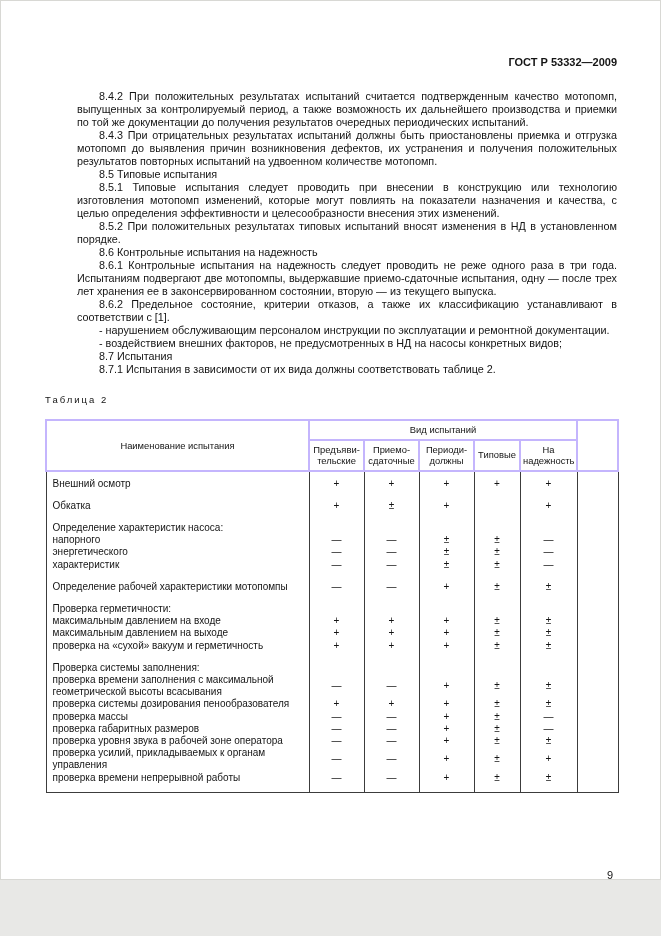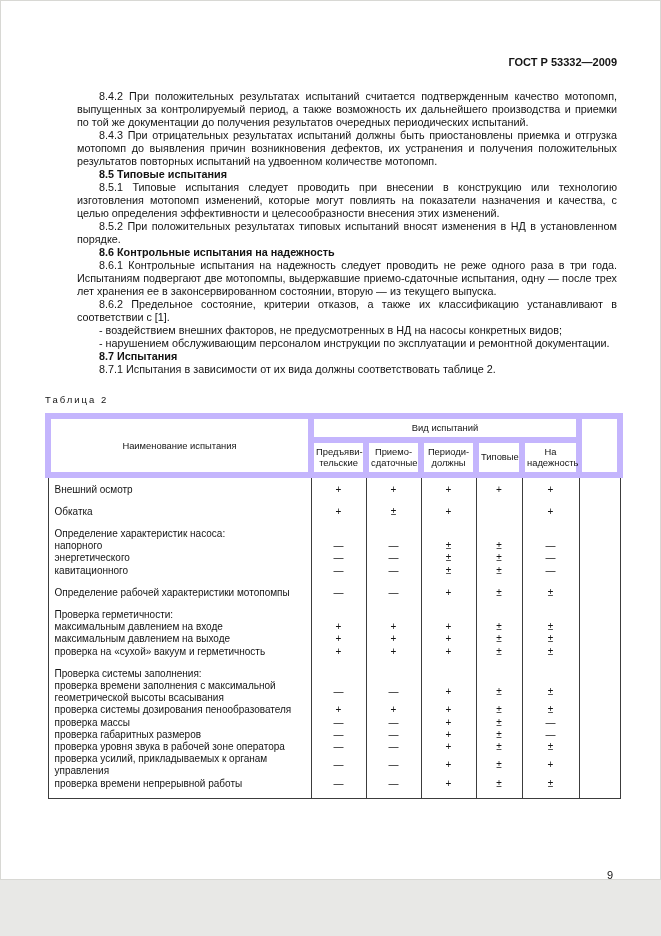--- a/index.html
+++ b/index.html
@@ -24,37 +24,37 @@
     font-size: 11px;
     margin-bottom: 22px;
   }
   .body-text {
     font-size: 10.8px;
     line-height: 13px;
     text-align: justify;
     margin-left: 32px;
   }
   .para { text-indent: 22px; }
-  .para.bold { font-weight: bold; }
+  .para.bold { font-weight: normal; }
 
   .table-caption {
     margin-top: 18px;
-    margin-bottom: 8px;
+    margin-bottom: 14px;
     font-size: 9.5px;
     letter-spacing: 2px;
   }
 
   table.t {
     border-collapse: collapse;
     table-layout: fixed;
     width: 572px;
     border: 1px solid #3c3c3c;
   }
   table.t th {
-    border: 6px solid #c4b5fd;
+    border: 2px solid #c4b5fd;
     font-weight: normal;
     font-size: 9.4px;
     line-height: 11.5px;
     padding: 3px 2px;
     text-align: center;
     vertical-align: middle;
   }
   table.t th.subhead { white-space: pre-line; }
   table.t tbody td {
     border-left: 1px solid #3c3c3c;
@@ -100,23 +100,23 @@
 
       <div class="para">8.5.2 При положительных результатах типовых испытаний вносят изменения в НД в установленном порядке.</div>
 
       <div class="para bold">8.6 Контрольные испытания на надежность</div>
 
       <div class="para">8.6.1 Контрольные испытания на надежность следует проводить не реже одного раза в три года. Испытаниям подвергают две мотопомпы, выдержавшие приемо-сдаточные испытания, одну — после трех лет хранения ее в законсервированном состоянии, вторую — из текущего выпуска.</div>
 
       <div class="para">8.6.2 Предельное состояние, критерии отказов, а также их классификацию устанавливают в соответствии с [1].</div>
 
 
+      <div class="para">- нарушением обслуживающим персоналом инструкции по эксплуатации и ремонтной документации.</div>
+
       <div class="para">- воздействием внешних факторов, не предусмотренных в НД на насосы конкретных видов;</div>
-
-      <div class="para">- нарушением обслуживающим персоналом инструкции по эксплуатации и ремонтной документации.</div>
 
       <div class="para bold">8.7 Испытания</div>
 
       <div class="para">8.7.1 Испытания в зависимости от их вида должны соответствовать таблице 2.</div>
     </div>
 
   <div class="table-caption">Таблица 2</div>
 
   <table class="t">
     <colgroup>
@@ -192,21 +192,21 @@
           <td class="name">энергетического</td>
           <td>—</td>
           <td>—</td>
           <td>±</td>
           <td>±</td>
           <td>—</td>
           <td></td>
         </tr>
 
         <tr>
-          <td class="name">кавитационного</td>
+          <td class="name">характеристик</td>
           <td>—</td>
           <td>—</td>
           <td>±</td>
           <td>±</td>
           <td>—</td>
           <td></td>
         </tr>
 
         <tr class="gap">
           <td class="name">Определение рабочей характеристики мотопомпы</td>

